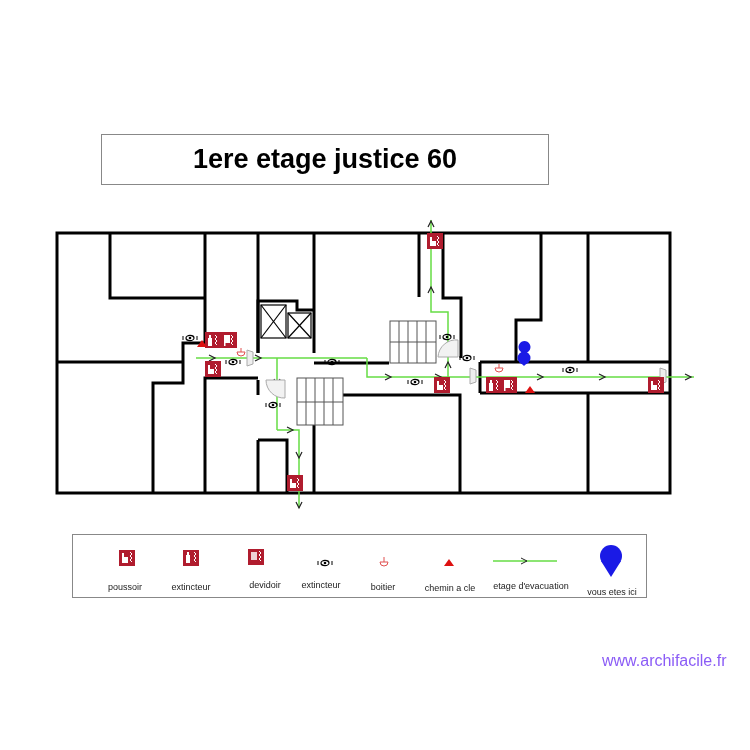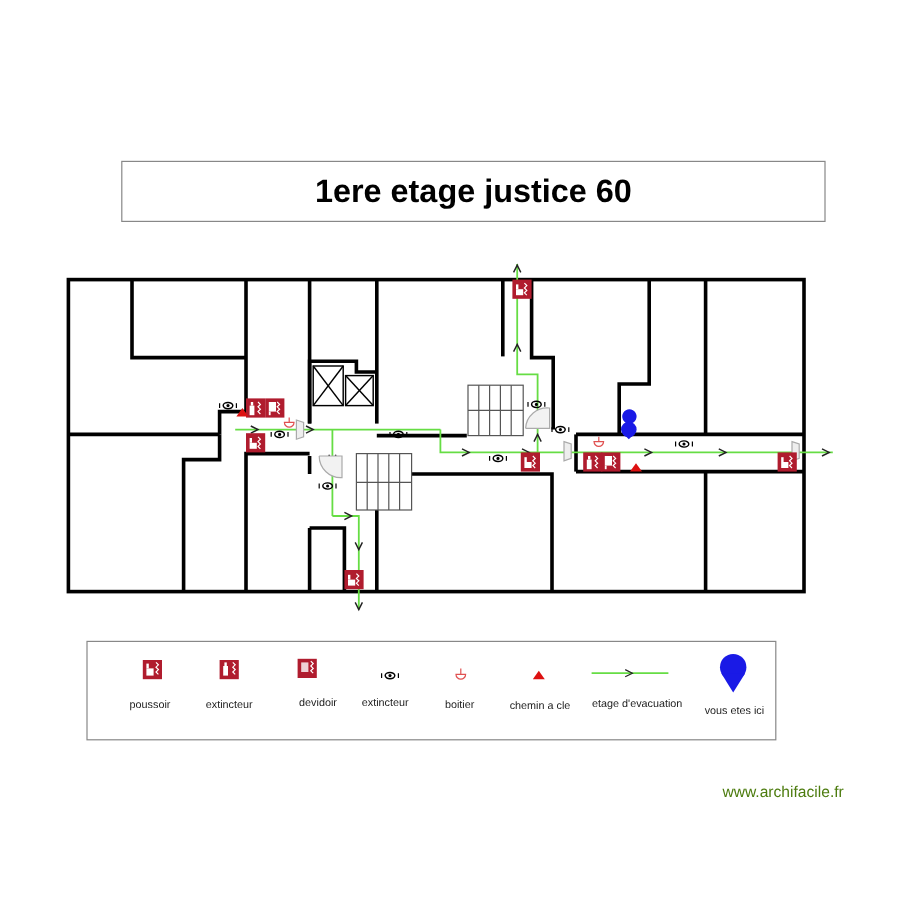--- a/index.html
+++ b/index.html
@@ -1,22 +1,22 @@
 <!DOCTYPE html>
 <html><head>
 <meta charset="utf-8">
 <style>
   html, body { margin:0; padding:0; background:#ffffff; }
   body { width:750px; height:750px; position:relative; overflow:hidden; font-family:"Liberation Sans", sans-serif; }
-  .title-box { position:absolute; left:101px; top:134px; width:587px; height:51px; border:1px solid #888; box-sizing:border-box; display:flex; align-items:center; justify-content:center; }
+  .title-box { position:absolute; left:101px; top:134px; width:448px; height:51px; border:1px solid #888; box-sizing:border-box; display:flex; align-items:center; justify-content:center; }
   .title-box span { font-family:"Liberation Sans", sans-serif; font-weight:bold; font-size:27px; color:#000; }
   .plan { position:absolute; left:0; top:0; width:750px; height:750px; }
-  .legend { position:absolute; left:72px; top:534px; width:575px; height:83px; border:1px solid #888; box-sizing:border-box; }
+  .legend { position:absolute; left:72px; top:534px; width:575px; height:64px; border:1px solid #888; box-sizing:border-box; }
   .legend-label { position:absolute; font-size:9px; color:#222; white-space:nowrap; transform:translateX(-50%); }
-  .credit { position:absolute; left:602px; top:652px; font-size:13px; color:#4d7c0f; }
+  .credit { position:absolute; left:602px; top:652px; font-size:16px; color:#8b5cf6; }
 </style>
 </head>
 <body>
 
 <div class="title-box">
   <span>1ere etage justice 60</span>
 </div>
 
 <svg class="plan" viewBox="0 0 750 750" xmlns="http://www.w3.org/2000/svg">
   <defs>

